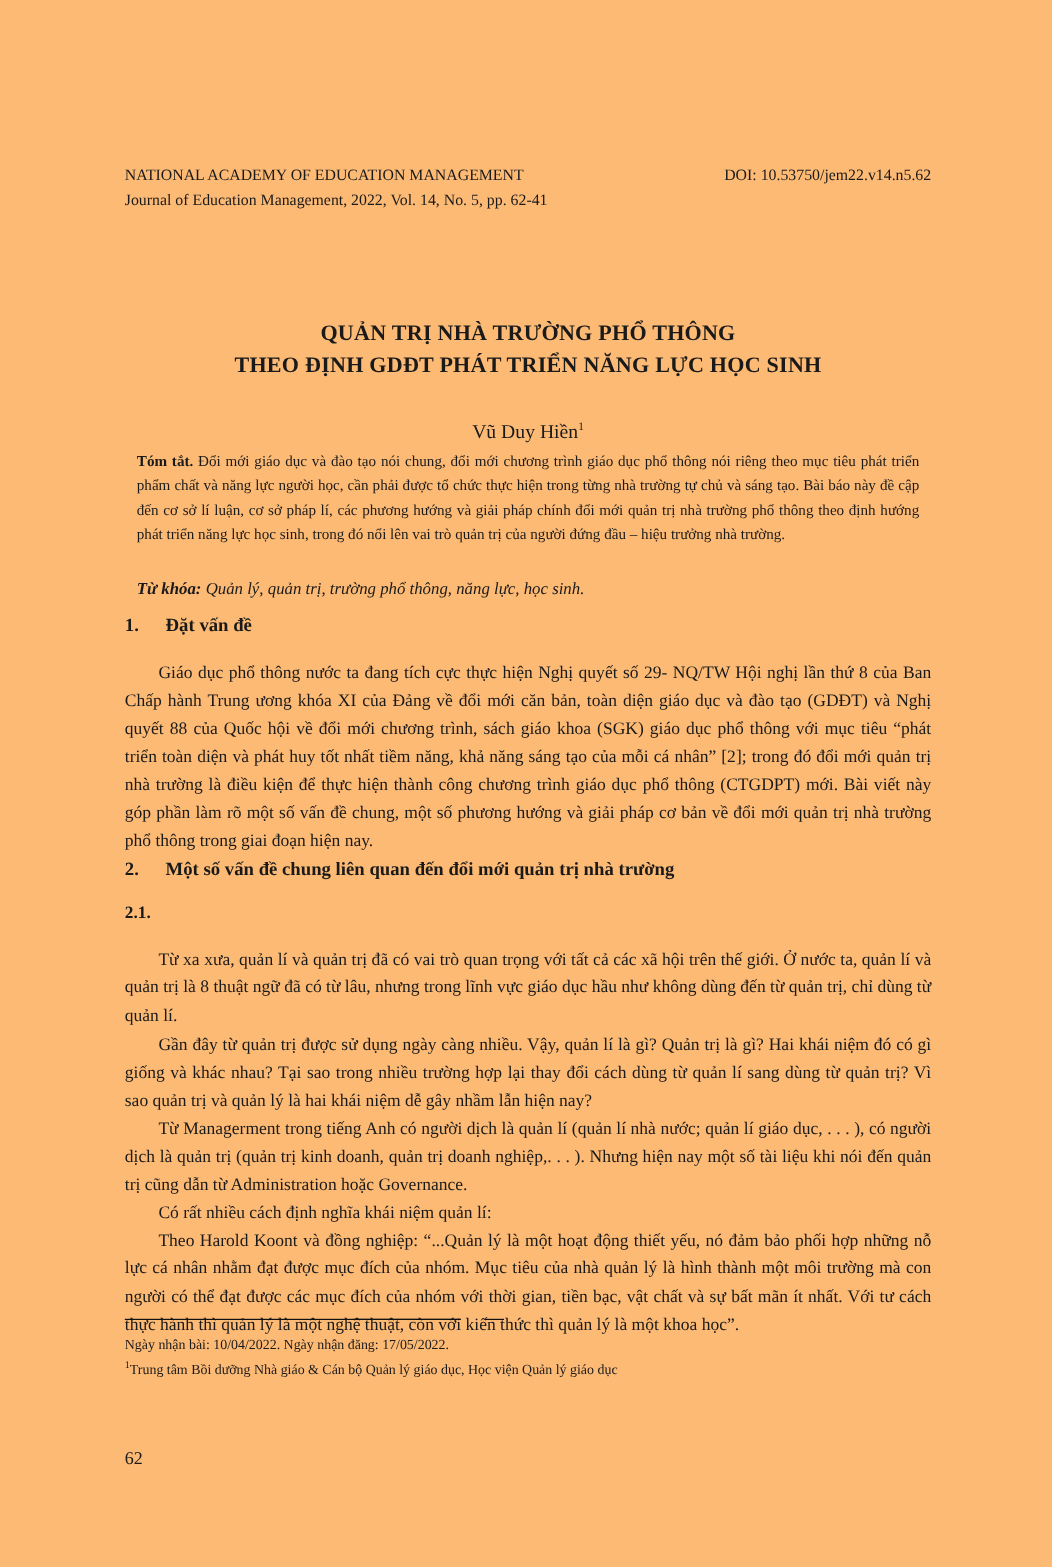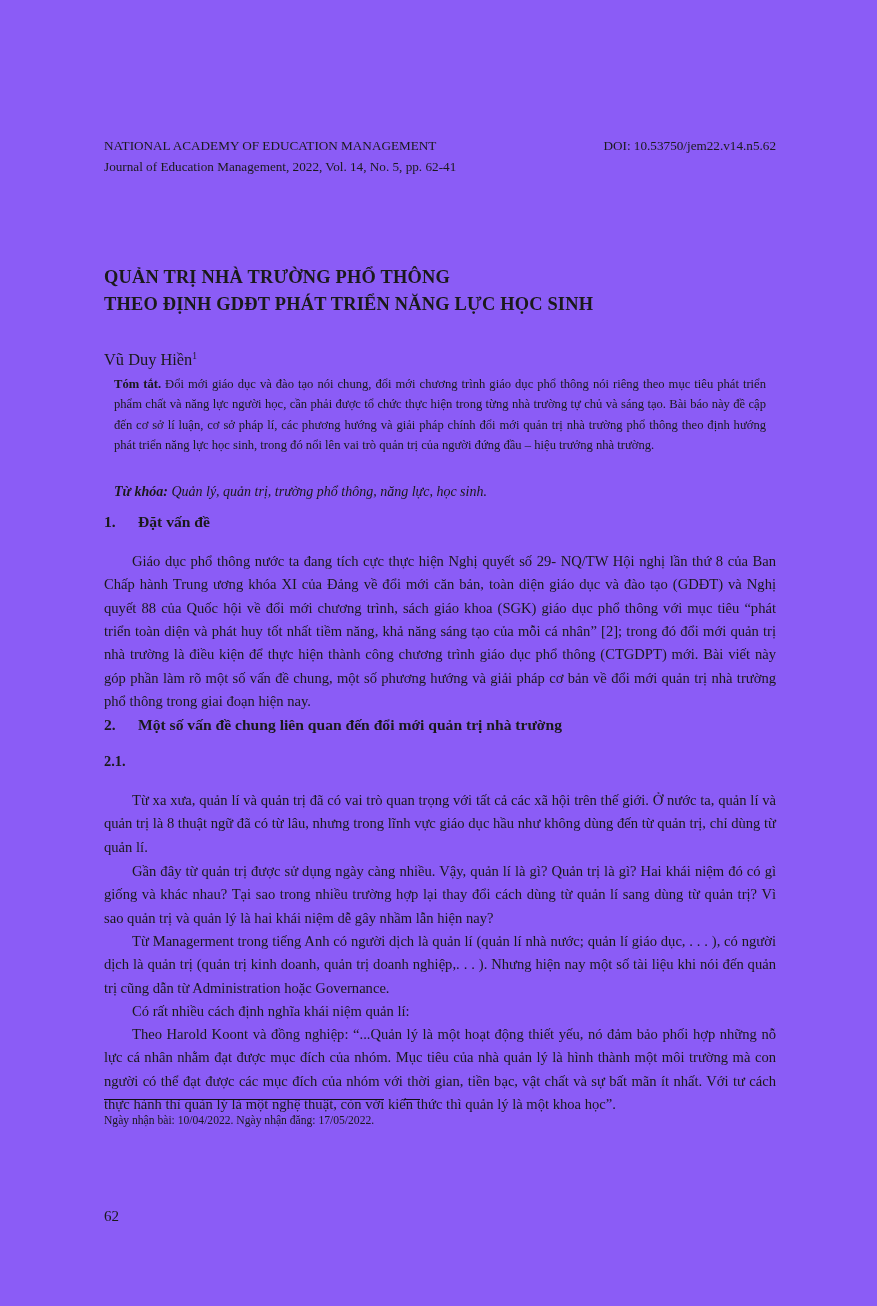--- a/index.html
+++ b/index.html
@@ -8,21 +8,21 @@
     background: #ffffff;
   }
   body {
     font-family: "Liberation Serif", "DejaVu Serif", serif;
     color: #1a1a1a;
   }
   .page {
     position: relative;
     width: 877px;
     height: 1306px;
-    background: #8b5cf6;
+    background: #fdba74;
     overflow: hidden;
     box-sizing: border-box;
   }
   .content {
     position: absolute;
     left: 104px;
     top: 0;
     width: 672px;
   }
 
@@ -43,21 +43,21 @@
   .masthead-left { white-space: nowrap; }
   .masthead-right { white-space: nowrap; font-size: 13.2px; }
   .masthead-line { display: block; }
 
   
   .title-block {
     position: absolute;
     top: 264px;
     left: 0;
     width: 672px;
-    text-align: left;
+    text-align: center;
   }
   .paper-title {
     font-size: 18.4px;
     font-weight: bold;
     line-height: 1.45;
     letter-spacing: 0.2px;
     margin: 0;
   }
   .paper-title .tl { display: block; }
   .author {
@@ -224,18 +224,19 @@
     <div class="para" style="top:930px;">Từ Managerment trong tiếng Anh có người dịch là quản lí (quản lí nhà nước; quản lí giáo dục, . . . ), có người dịch là quản trị (quản trị kinh doanh, quản trị doanh nghiệp,. . . ). Nhưng hiện nay một số tài liệu khi nói đến quản trị cũng dẫn từ Administration hoặc Governance.</div>
     <div class="para" style="top:1000px;">Có rất nhiều cách định nghĩa khái niệm quản lí:</div>
     <div class="para" style="top:1023px;">Theo Harold Koont và đồng nghiệp: “...Quản lý là một hoạt động thiết yếu, nó đảm bảo phối hợp những nỗ lực cá nhân nhằm đạt được mục đích của nhóm. Mục tiêu của nhà quản lý là hình thành một môi trường mà con người có thể đạt được các mục đích của nhóm với thời gian, tiền bạc, vật chất và sự bất mãn ít nhất. Với tư cách thực hành thì quản lý là một nghệ thuật, còn với kiến thức thì quản lý là một khoa học”.</div>
 
     <div class="fn-rule"></div>
     <div class="fn-rule-2"></div>
     <div class="fn-rule-3"></div>
 
     <div class="footnotes">
       <div>Ngày nhận bài: 10/04/2022. Ngày nhận đăng: 17/05/2022.</div>
+      <div><sup>1</sup><span>Trung tâm Bồi dưỡng Nhà giáo &amp; Cán bộ Quản lý giáo dục, Học viện Quản lý giáo dục</span></div>
     </div>
 
     <div class="page-number">62</div>
 
   </div>
 </div>
 
 </body></html>

